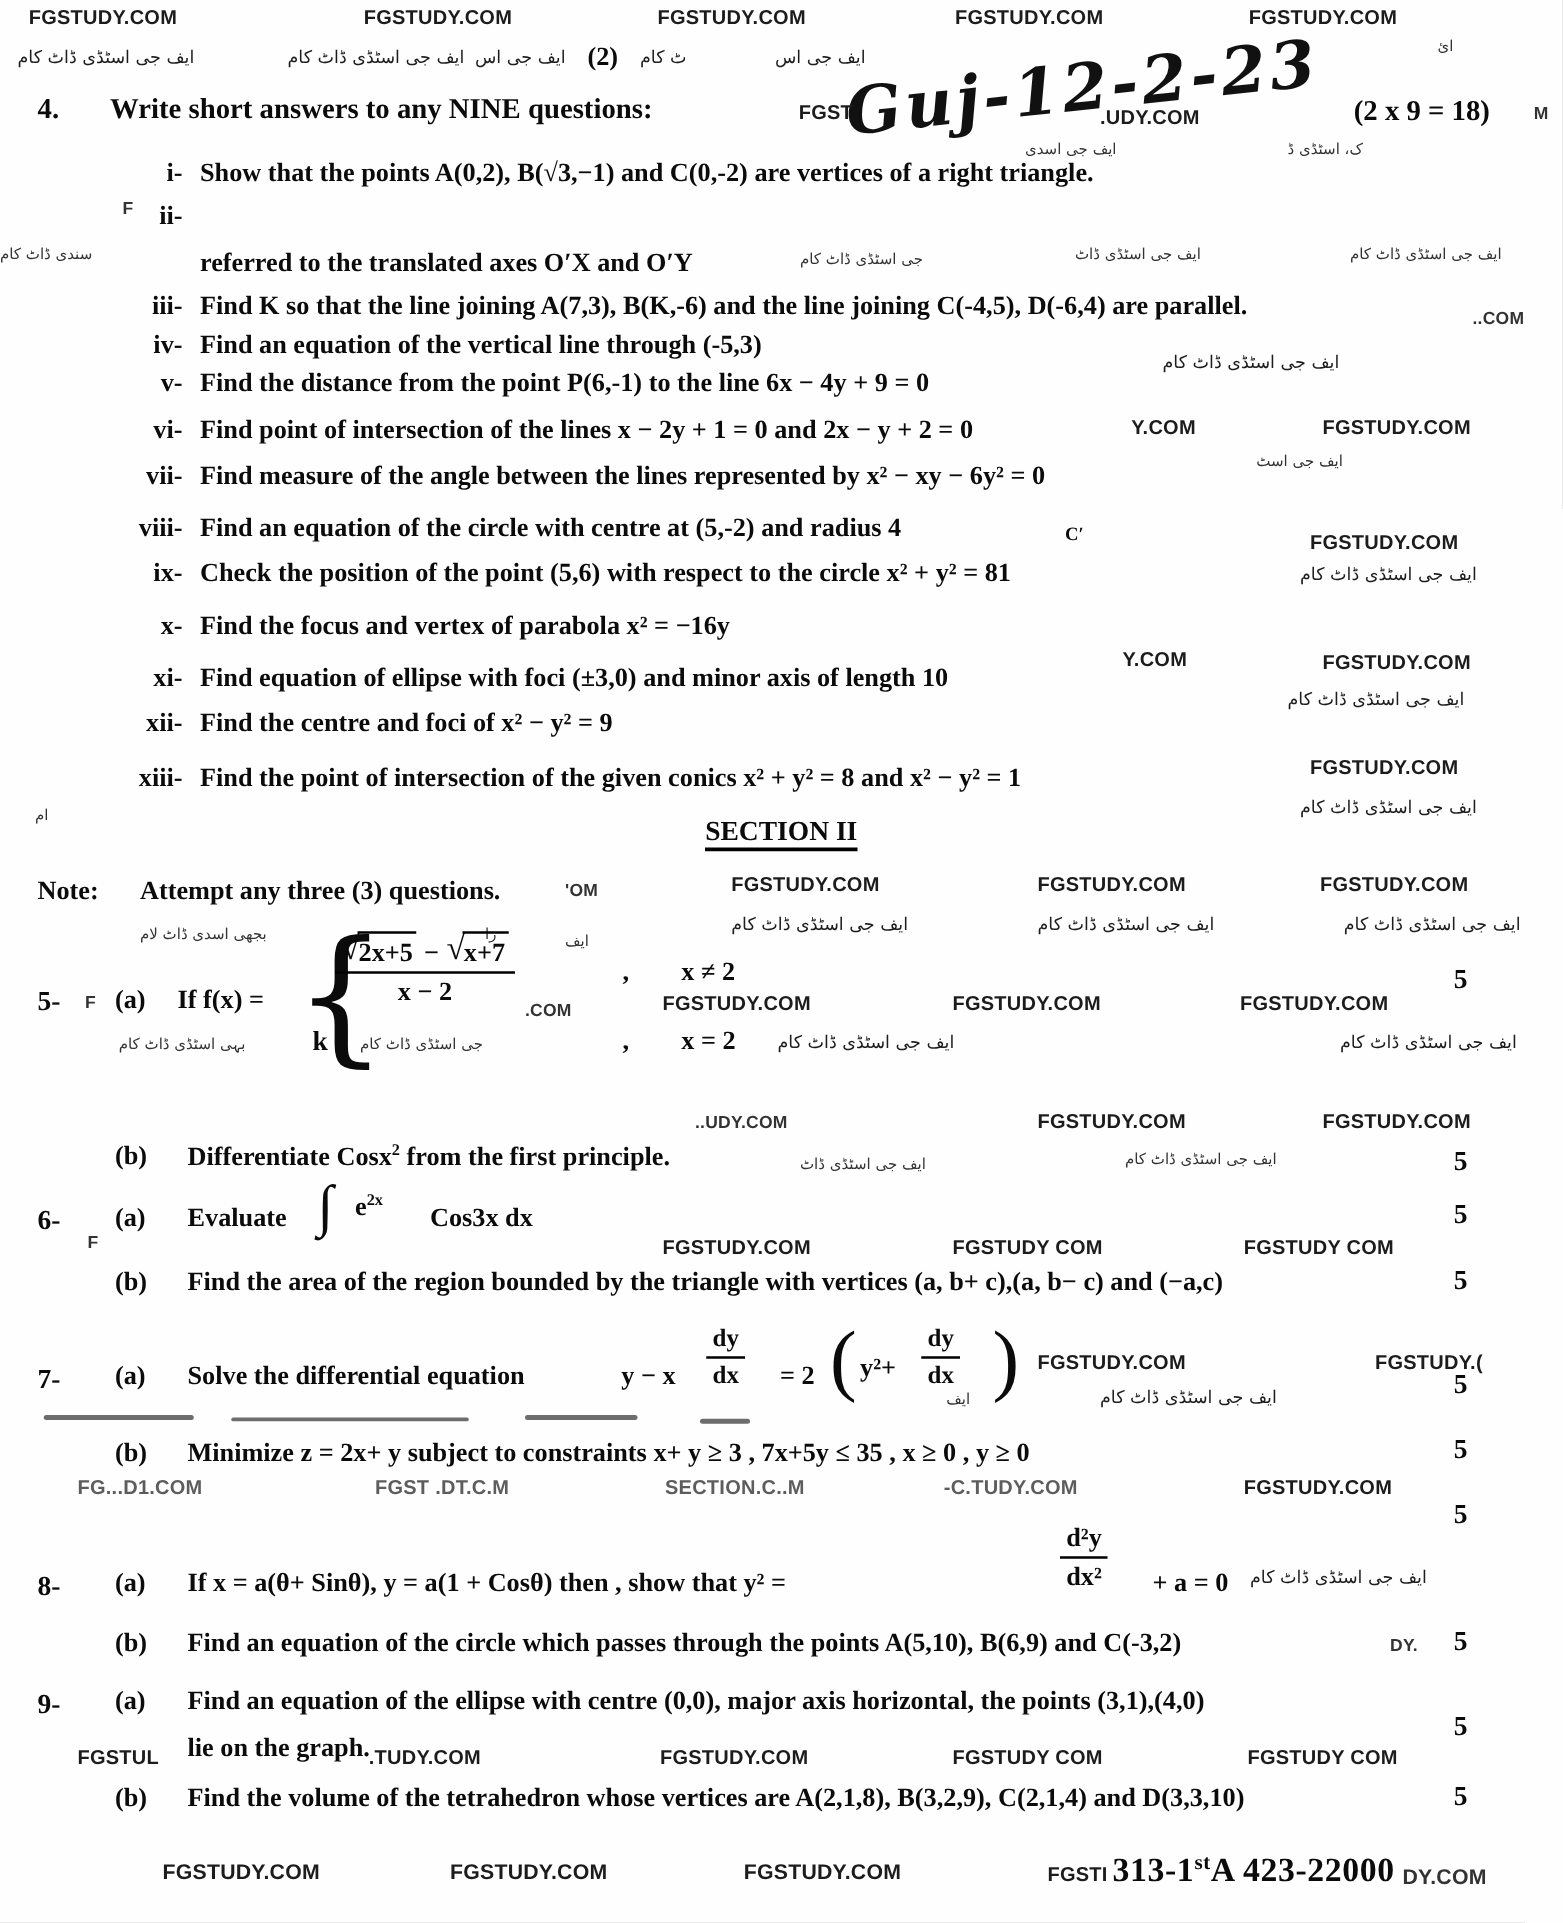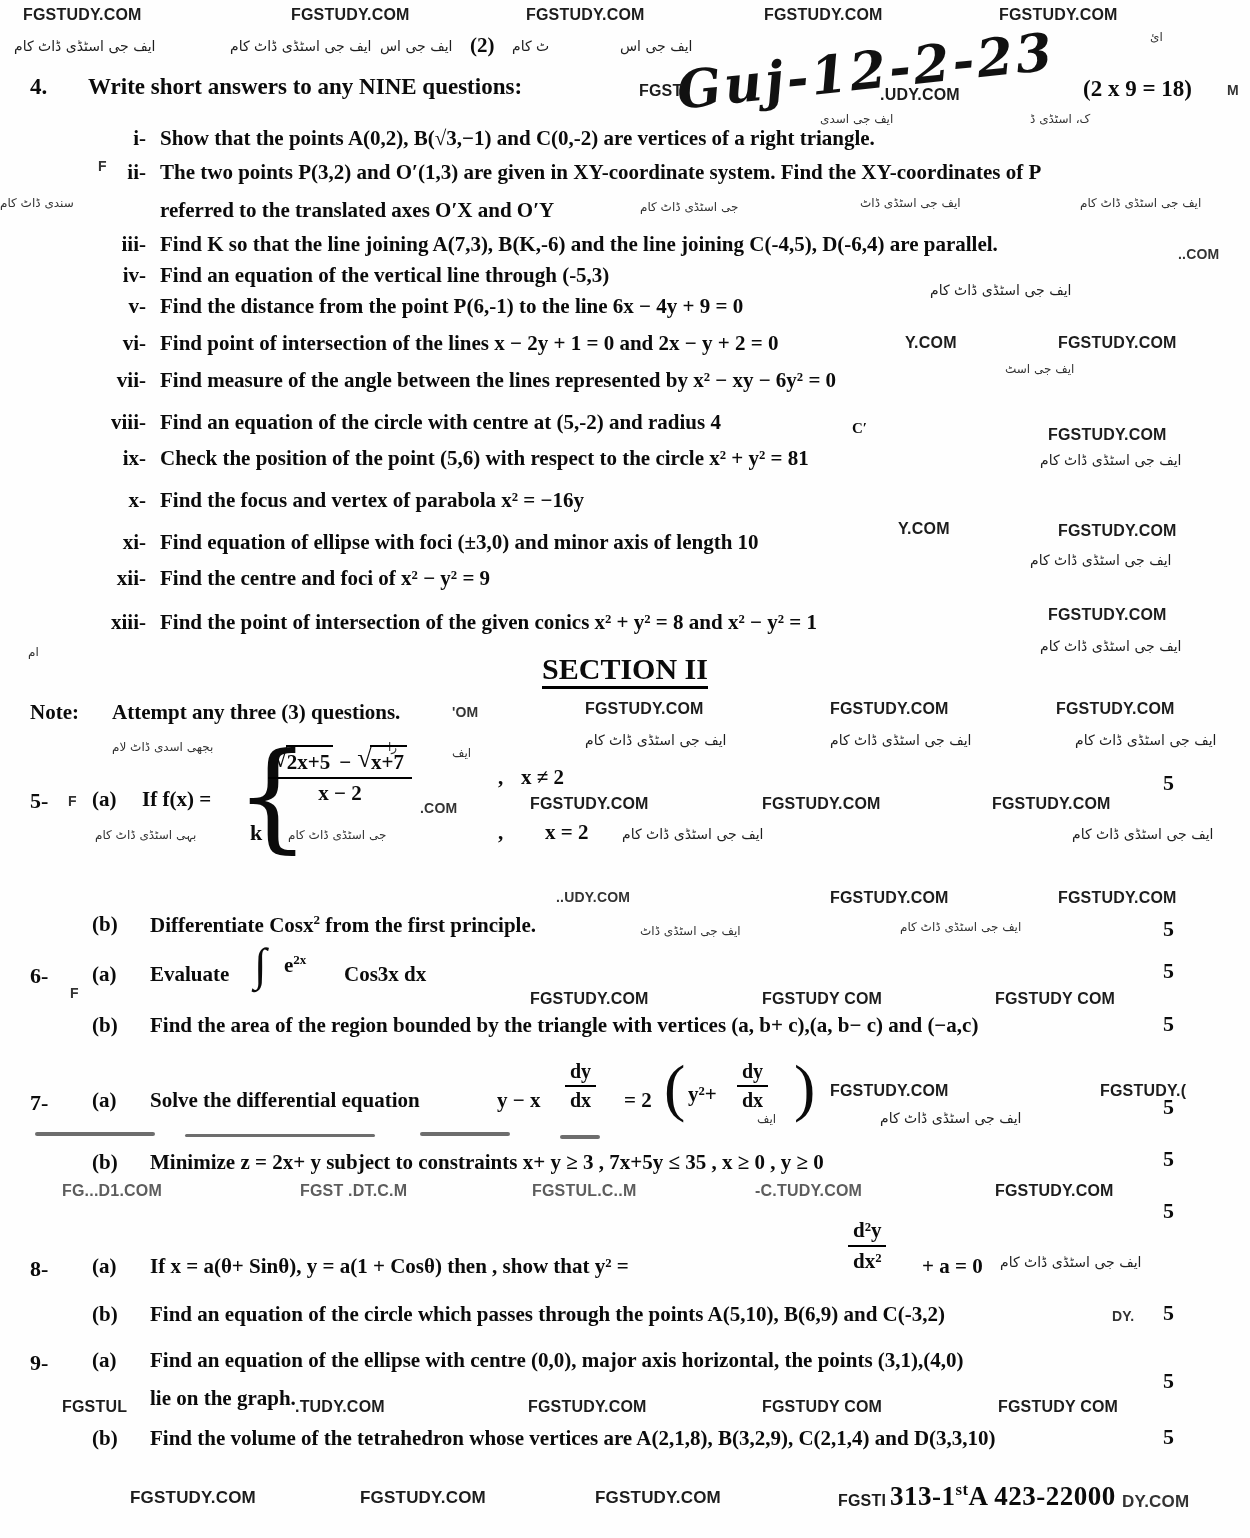--- a/index.html
+++ b/index.html
@@ -21,21 +21,21 @@
   .mark{font-size:22px;font-weight:700;}
   .frac{display:inline-flex;flex-direction:column;align-items:center;font-size:21px;font-weight:700;}
   .frac .fn{padding:0 5px 2px 5px;border-bottom:2px solid #000;display:inline-flex;align-items:flex-end;gap:6px;}
   .frac .fd{padding:2px 5px 0 5px;}
   .sqrt{display:inline-flex;align-items:flex-start;}
   .sqrt .rs{font-size:27px;line-height:1;margin-right:-2px;font-weight:400;}
   .sqrt .rad{border-top:2px solid #000;padding:3px 3px 0 1px;}
   .brace{font-size:118px;font-weight:400;line-height:1;font-family:"DejaVu Serif",serif;}
   .bigp{font-size:64px;font-weight:400;line-height:1;}
   .integral{font-size:46px;line-height:1;font-weight:400;}
-  .sec{font-size:30px;font-weight:700;border-bottom:3px solid #000;padding-bottom:1px;}
+  .sec{font-size:22px;font-weight:700;border-bottom:3px solid #000;padding-bottom:1px;}
   sup{font-size:.62em;}
   .smudge{height:4px;background:#3c3c3c;border-radius:2px;opacity:.75;}
   .code{font-size:27px;font-weight:700;letter-spacing:.5px;}
 </style>
 </head>
 <body>
 
 <div class="page">
 
   <span class="abs wm" style="left:23px;top:6px">FGSTUDY.COM</span>
@@ -64,21 +64,20 @@
   <span class="abs urdu sm" style="left:1030px;top:112px">ک، اسٹڈی ڈ</span>
 
   <div class="abs rowflex" style="top:126px">
     <span class="rnum">i-</span>
     <span class="qt">Show that the points A(0,2), B(√3,−1) and C(0,-2) are vertices of a right triangle.</span>
     </div>
 
   <span class="abs wm sm" style="left:98px;top:158px">F</span>
   <div class="abs rowflex" style="top:160px">
     <span class="rnum">ii-</span>
-    <span class="qt">The two points P(3,2) and O′(1,3) are given in XY-coordinate system. Find the XY-coordinates of P</span>
     </div>
   <span class="abs qt" style="left:160px;top:198px">referred to the translated axes O′X and O′Y</span>
   <span class="abs urdu sm" style="left:0px;top:196px">سندی ڈاٹ کام</span>
   <span class="abs urdu sm" style="left:640px;top:200px">جی اسٹڈی ڈاٹ کام</span>
   <span class="abs urdu sm" style="left:860px;top:196px">ایف جی اسٹڈی ڈاٹ</span>
   <span class="abs urdu sm" style="left:1080px;top:196px">ایف جی اسٹڈی ڈاٹ کام</span>
 
   <div class="abs rowflex" style="top:232px">
     <span class="rnum">iii-</span>
     <span class="qt">Find K so that the line joining A(7,3), B(K,-6) and the line joining C(-4,5), D(-6,4) are parallel.</span>
@@ -180,21 +179,21 @@
         <span>−</span>
         <span class="sqrt">
             <span class="rs">√</span>
             <span class="rad">x+7</span>
           </span>
       </span>
       <span class="fd">x − 2</span>
     </span>
   </div>
   <span class="abs qt" style="left:498px;top:765px">,</span>
-  <span class="abs qt" style="left:521px;top:765px">x ≠ 2</span>
+  <span class="abs qt" style="left:545px;top:765px">x ≠ 2</span>
   <span class="abs wm sm" style="left:420px;top:800px">.COM</span>
   <span class="abs wm" style="left:530px;top:795px">FGSTUDY.COM</span>
   <span class="abs wm" style="left:762px;top:795px">FGSTUDY.COM</span>
   <span class="abs wm" style="left:992px;top:795px">FGSTUDY.COM</span>
   <span class="abs qnum" style="left:250px;top:820px">k</span>
   <span class="abs urdu sm" style="left:288px;top:828px">جی اسٹڈی ڈاٹ کام</span>
   <span class="abs qt" style="left:498px;top:820px">,</span>
   <span class="abs qt" style="left:545px;top:820px">x = 2</span>
   <span class="abs urdu" style="left:622px;top:826px">ایف جی اسٹڈی ڈاٹ کام</span>
   <span class="abs urdu" style="left:1072px;top:826px">ایف جی اسٹڈی ڈاٹ کام</span>
@@ -252,21 +251,21 @@
   <div class="abs smudge" style="left:185px;top:1134px;width:190px;height:3px"></div>
   <div class="abs smudge" style="left:420px;top:1132px;width:90px"></div>
   <div class="abs smudge" style="left:560px;top:1135px;width:40px"></div>
 
   <span class="abs qt" style="left:92px;top:1150px">(b)</span>
   <span class="abs qt" style="left:150px;top:1150px">Minimize z = 2x+ y subject to constraints x+ y ≥ 3 , 7x+5y ≤ 35 , x ≥ 0 , y ≥ 0</span>
   <span class="abs mark" style="left:1163px;top:1146px">5</span>
 
   <span class="abs wm faded" style="left:62px;top:1182px">FG...D1.COM</span>
   <span class="abs wm faded" style="left:300px;top:1182px">FGST .DT.C.M</span>
-  <span class="abs wm faded" style="left:532px;top:1182px">FGSTUL.C..M</span>
+  <span class="abs wm faded" style="left:532px;top:1182px">SECTION.C..M</span>
   <span class="abs wm faded" style="left:755px;top:1182px">-C.TUDY.COM</span>
   <span class="abs wm" style="left:995px;top:1182px">FGSTUDY.COM</span>
   <span class="abs mark" style="left:1163px;top:1198px">5</span>
 
   <span class="abs qnum" style="left:30px;top:1256px">8-</span>
   <span class="abs qt" style="left:92px;top:1254px">(a)</span>
   <span class="abs qt" style="left:150px;top:1254px">If x = a(θ+ Sinθ), y = a(1 + Cosθ) then , show that y² =</span>
   <div class="abs" style="left:848px;top:1218px">
     <span class="frac">
         <span class="fn">d²y</span>

